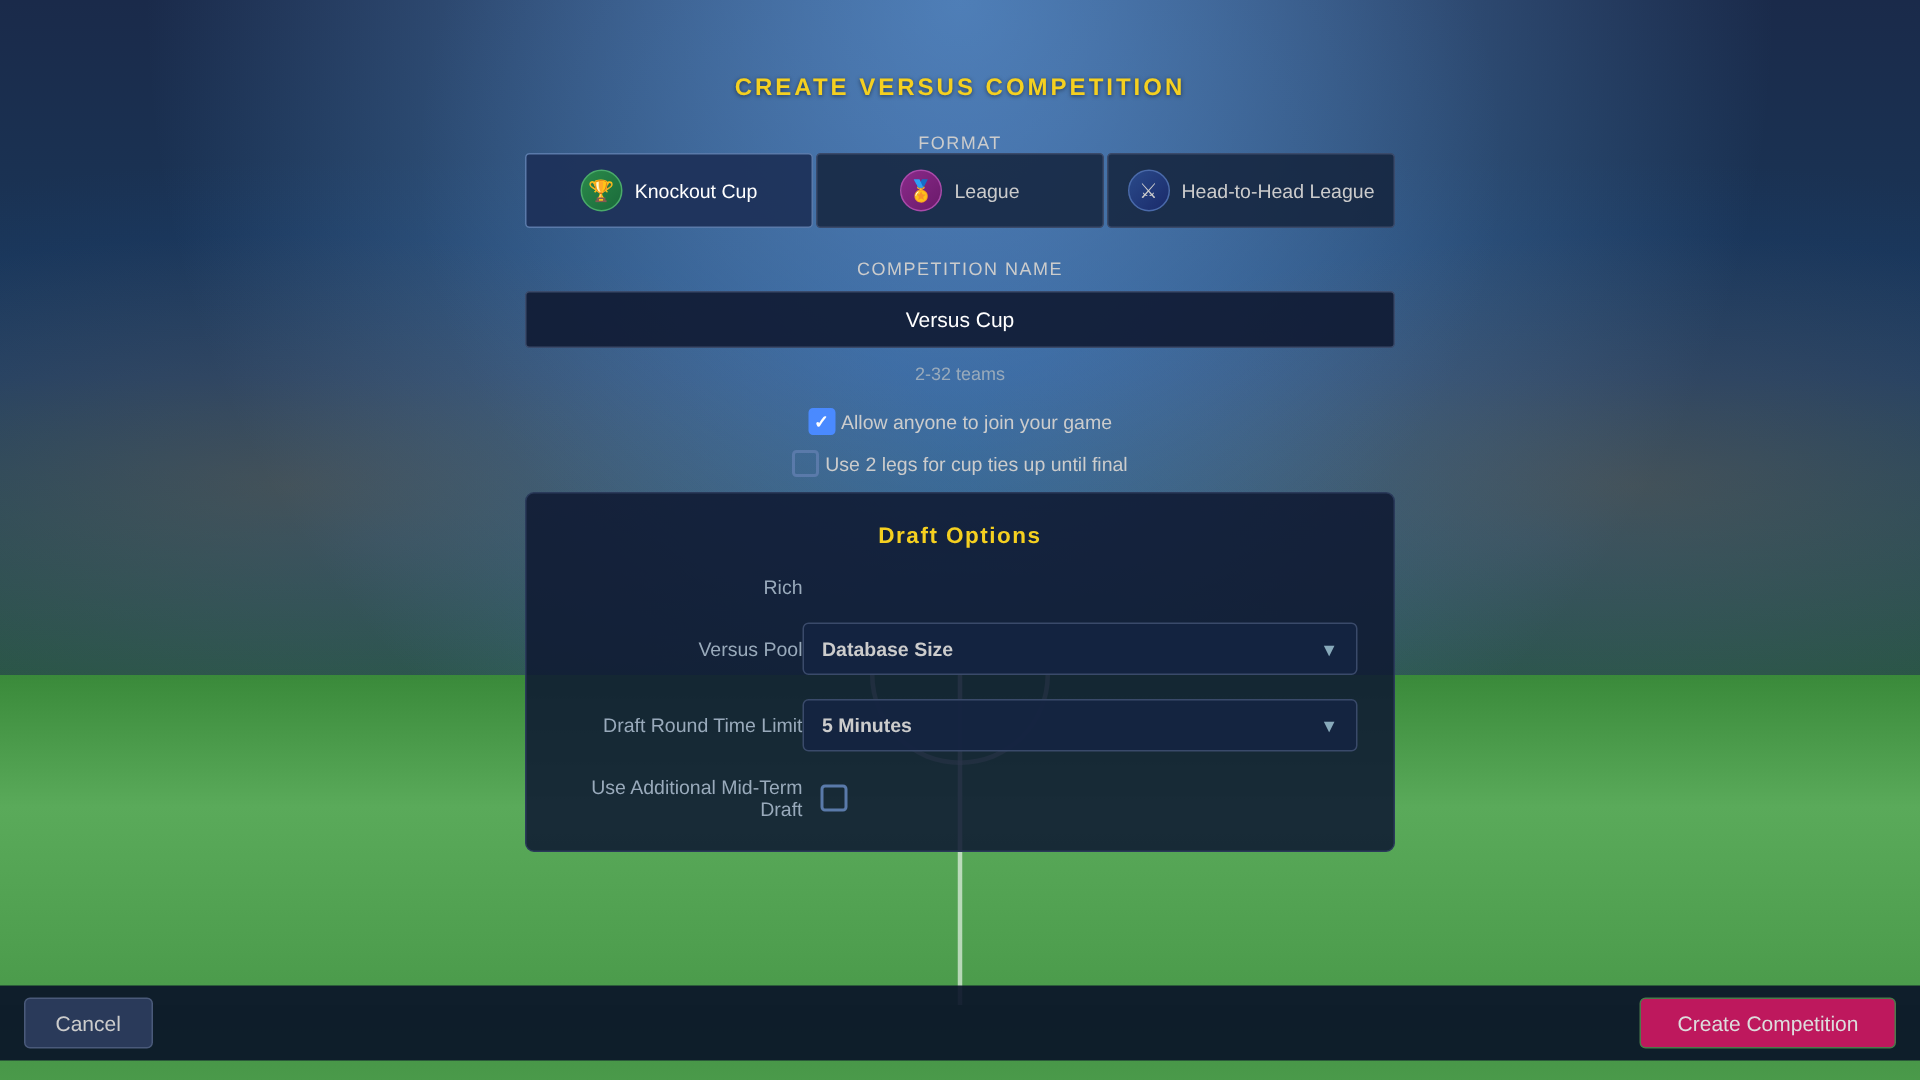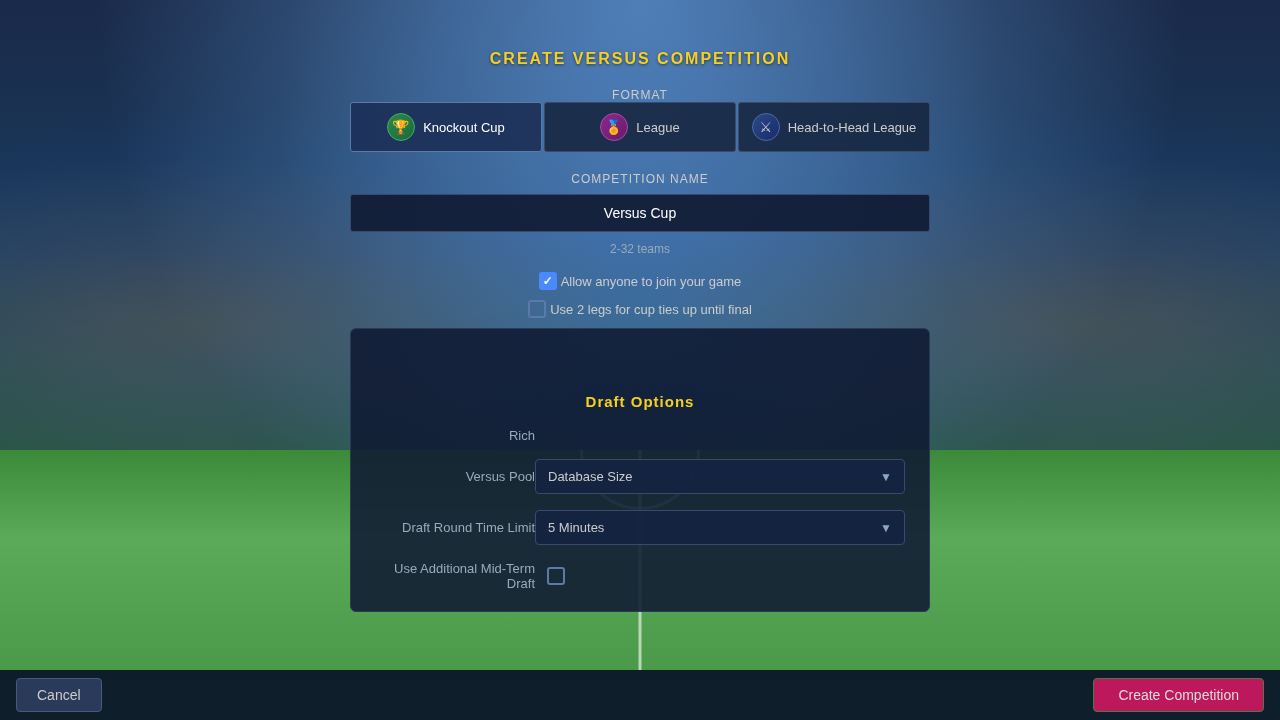--- a/index.html
+++ b/index.html
@@ -59,21 +59,21 @@
       border-top: none;
       border-radius: 0 0 60px 60px;
       left: 50%;
       top: 0;
       transform: translateX(-50%);
     }
 
     
     .bottom-bar {
       position: absolute;
-      bottom: 0; left: 0; right: 0;
+      bottom: 13px; left: 0; right: 0;
       height: 50px;
       background: rgba(10,20,40,0.92);
       display: flex;
       align-items: center;
       justify-content: space-between;
       padding: 0 16px;
       z-index: 100;
     }
 
     .cancel-btn {
@@ -259,21 +259,20 @@
       margin-top: 8px;
     }
 
     .draft-title {
       text-align: center;
       color: #f5d020;
       font-size: 15px;
       font-weight: bold;
       margin-bottom: 18px;
       letter-spacing: 1px;
-      margin-top: 44px;
     }
 
     .draft-row {
       display: flex;
       align-items: center;
       margin-bottom: 16px;
     }
 
     .draft-row-label {
       color: #9ab;
@@ -338,20 +337,21 @@
       background: rgba(20,35,65,0.9);
       border: 1px solid #3a4a6a;
       color: #ccc;
       padding: 9px 12px;
       border-radius: 4px;
       font-size: 13px;
       display: flex;
       align-items: center;
       justify-content: space-between;
       cursor: pointer;
+      font-weight: bold;
     }
 
     .dropdown-arrow {
       color: #8ab;
       font-size: 12px;
     }
 
     
     .draft-row-last {
       display: flex;

